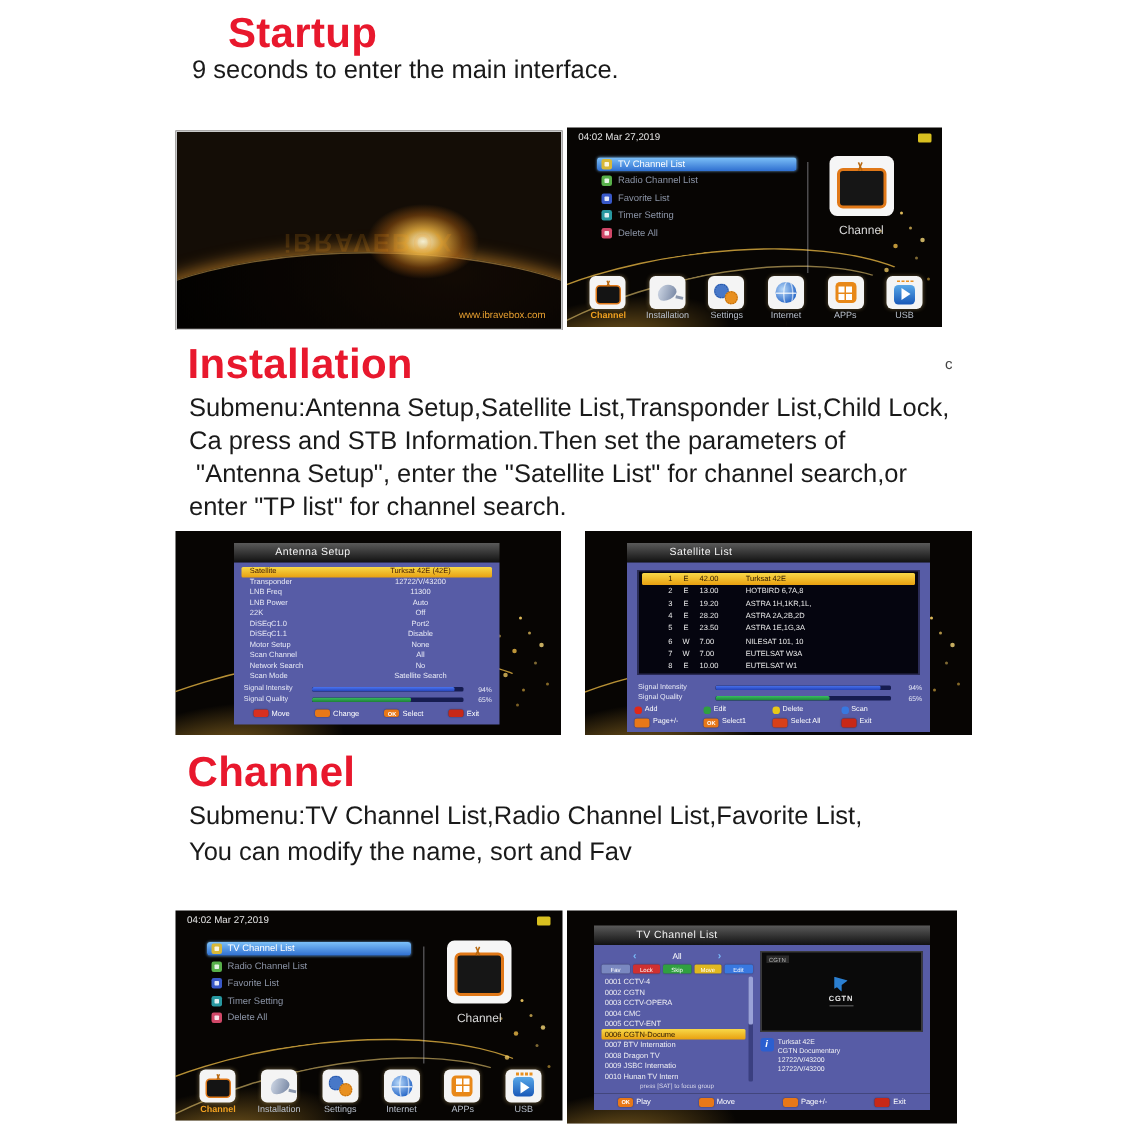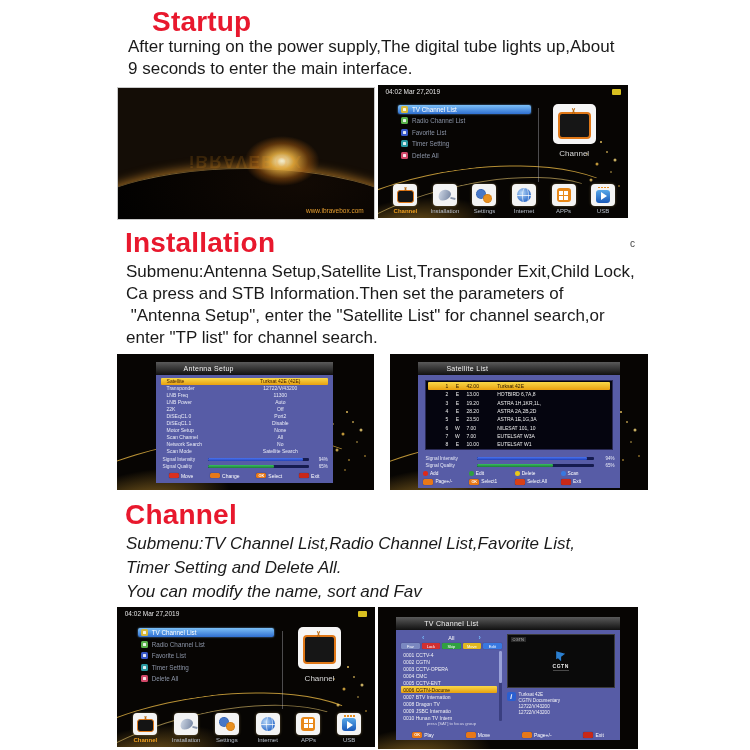--- a/index.html
+++ b/index.html
@@ -150,21 +150,20 @@
   .info-lines div{font-size:4.6px;line-height:5.8px;color:#f2f2f6;}
 </style>
 </head>
 <body>
 
 <div id="page">
 
   <h2 class="sec-heading" style="left:124px;top:6px;margin-left:28px;">Startup</h2>
   <div class="body-text" style="left:128px;top:36px;">
 
-  <div>After turning on the power supply,The digital tube lights up,About</div>
       <div>9 seconds to enter the main interface.</div>
     </div>
 
   <div class="shot" id="shot-splash">
     <div class="horizon"></div>
     <div class="sun"></div>
     <div class="splash-refl">iBRAVEBOX</div>
     <div class="splash-url">www.ibravebox.com</div>
   </div>
 
@@ -249,21 +248,21 @@
             <div class="usb-play-icon"></div>
           </div>
           <div class="app-label">USB</div>
         </div>
       </div>
   </div>
 
   <h2 class="sec-heading" style="left:125px;top:227px;">Installation</h2>
   <div class="body-text" style="left:126px;top:261px;">
 
-  <div>Submenu:Antenna Setup,Satellite List,Transponder Exit,Child Lock,</div>
+  <div>Submenu:Antenna Setup,Satellite List,Transponder List,Child Lock,</div>
       <div>Ca press and STB Information.Then set the parameters of</div>
       <div> "Antenna Setup", enter the "Satellite List" for channel search,or</div>
       <div>enter "TP list" for channel search.</div>
     </div>
   <span id="stray-glyph">c</span>
 
   <div class="shot" id="shot-antenna">
     <div class="glow"></div>
     <div class="arc a1"></div>
     <div class="sparkles"></div>
@@ -492,24 +491,23 @@
             <div class="fkey">
               <span class="badge" style="background: rgb(200, 40, 24);"></span>
               <span>Exit</span>
             </div>
           </div>
       </div>
     </div>
   </div>
 
   <h2 class="sec-heading" style="left:125px;top:499px;">Channel</h2>
-  <div class="body-text" id="sec2-p" style="left:126px;top:532px;font-style:italic;">
+  <div class="body-text" id="sec2-p" style="left:126px;top:532px;">
 
   <div>Submenu:TV Channel List,Radio Channel List,Favorite List,</div>
-      <div>Timer Setting and Delete All.</div>
       <div>You can modify the name, sort and Fav</div>
     </div>
 
   <div class="shot mainui" id="shot-main2">
     <div class="glow"></div>
     <div class="arc a1"></div>
     <div class="arc a2"></div>
     <div class="sparkles"></div>
     <div class="clock">04:02 Mar 27,2019</div>
     <div class="status-ico"></div>

